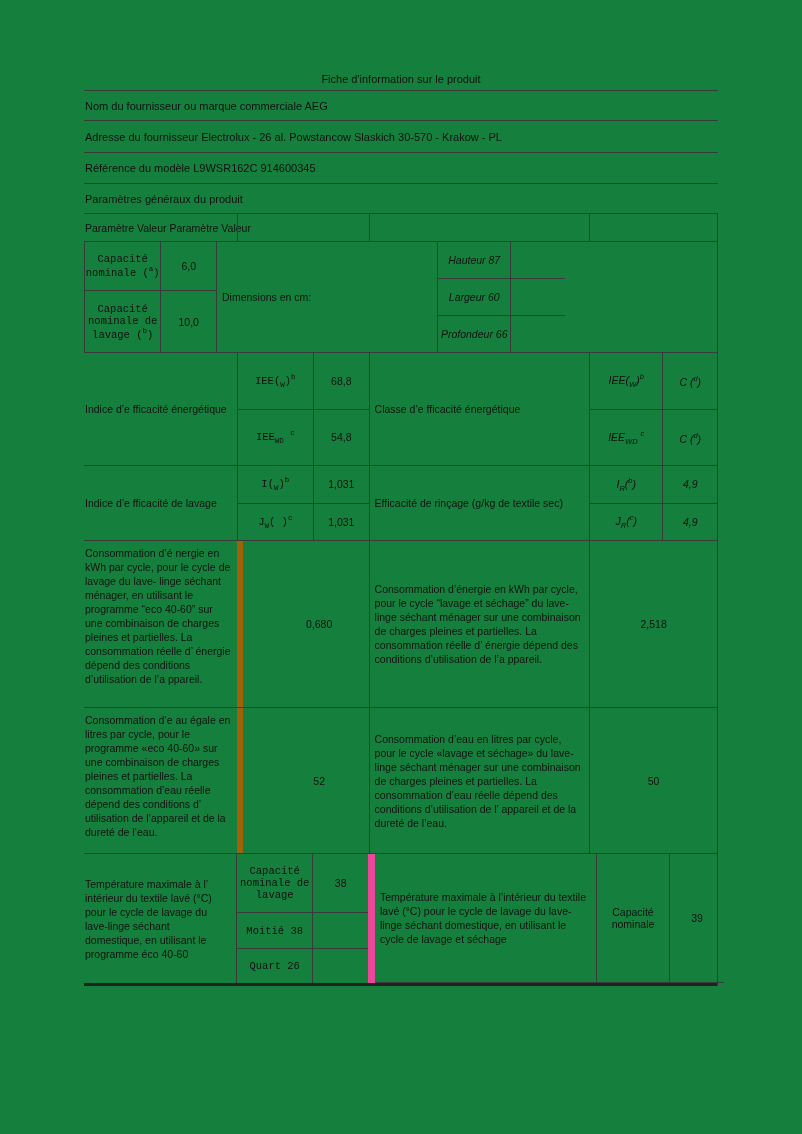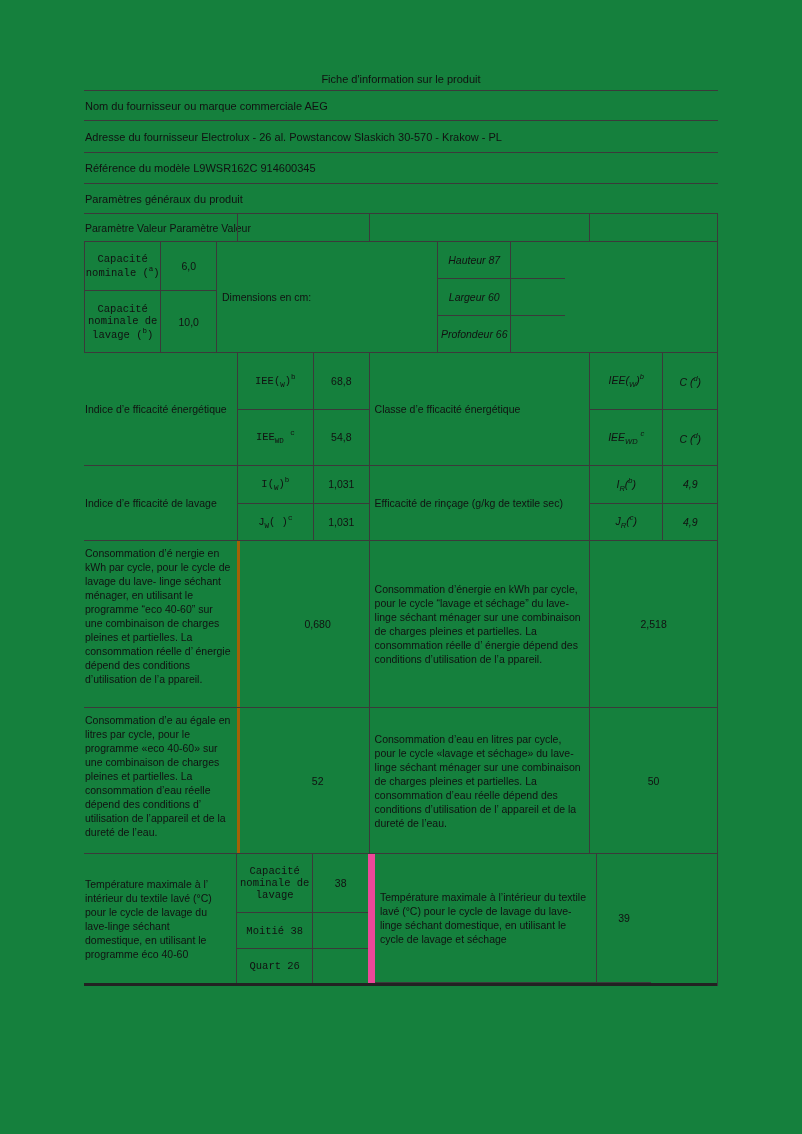--- a/index.html
+++ b/index.html
@@ -41,21 +41,21 @@
 
   .srow { display: flex; border-bottom: 1px solid #3a3a3a; min-height: 0; flex: 1 1 auto; }
   .mid .srow:last-child, .rcol .srow:last-child, .tright .srow:last-child { border-bottom: none; }
 
   .vc { display: flex; align-items: center; }
   .cc { display: flex; align-items: center; justify-content: center; text-align: center; }
   .nw { white-space: nowrap; }
   .desc { line-height: 14px; padding-right: 7px; }
   .desc-top { padding-top: 5px; line-height: 14px; padding-right: 5px; }
 
-  .mval { width: 132px; border-left: 3px solid #a16207; padding-left: 27px; }
+  .mval { width: 132px; border-left: 6px solid #a16207; padding-left: 27px; }
   .rval { width: 128px; border-left: 1px solid #3a3a3a; }
 
   .tright { width: 349px; border-left: 7px solid #ec4899; display: flex; flex-direction: row; }
   .tc3 { width: 221px; padding-left: 5px; }
   .c4b { width: 73px; border-left: 1px solid #3a3a3a; }
   .tmerge { width: 294px; display: flex; align-items: center; justify-content: flex-end; padding-right: 36px; }
 
   .prow { height: 28px; }
   .p0 { width: 153px; white-space: nowrap; display: flex; align-items: center; padding-left: 1px; }
   .p1 { width: 132px; border-left: 1px solid #3a3a3a; }
@@ -214,20 +214,21 @@
           <div class="cell c2"></div>
         </div>
         <div class="srow">
           <div class="cell c1 cc nw">Quart 26</div>
           <div class="cell c2"></div>
         </div>
       </div>
       <div class="tright">
         <div class="srow" style="flex:0 0 95px">
           <div class="cell tc3 vc desc">Température maximale à l’intérieur du textile lavé (°C) pour le cycle de lavage du lave-linge séchant domestique, en utilisant le cycle de lavage et séchage</div>
+          <div class="cell c4b cc">Capacité nominale</div>
           <div class="cell c5 cc">39</div>
         </div>
         <div class="srow">
           <div class="cell tmerge">Moitié 35</div>
           <div class="cell c5"></div>
         </div>
       </div>
     </div>
 
   </div>

